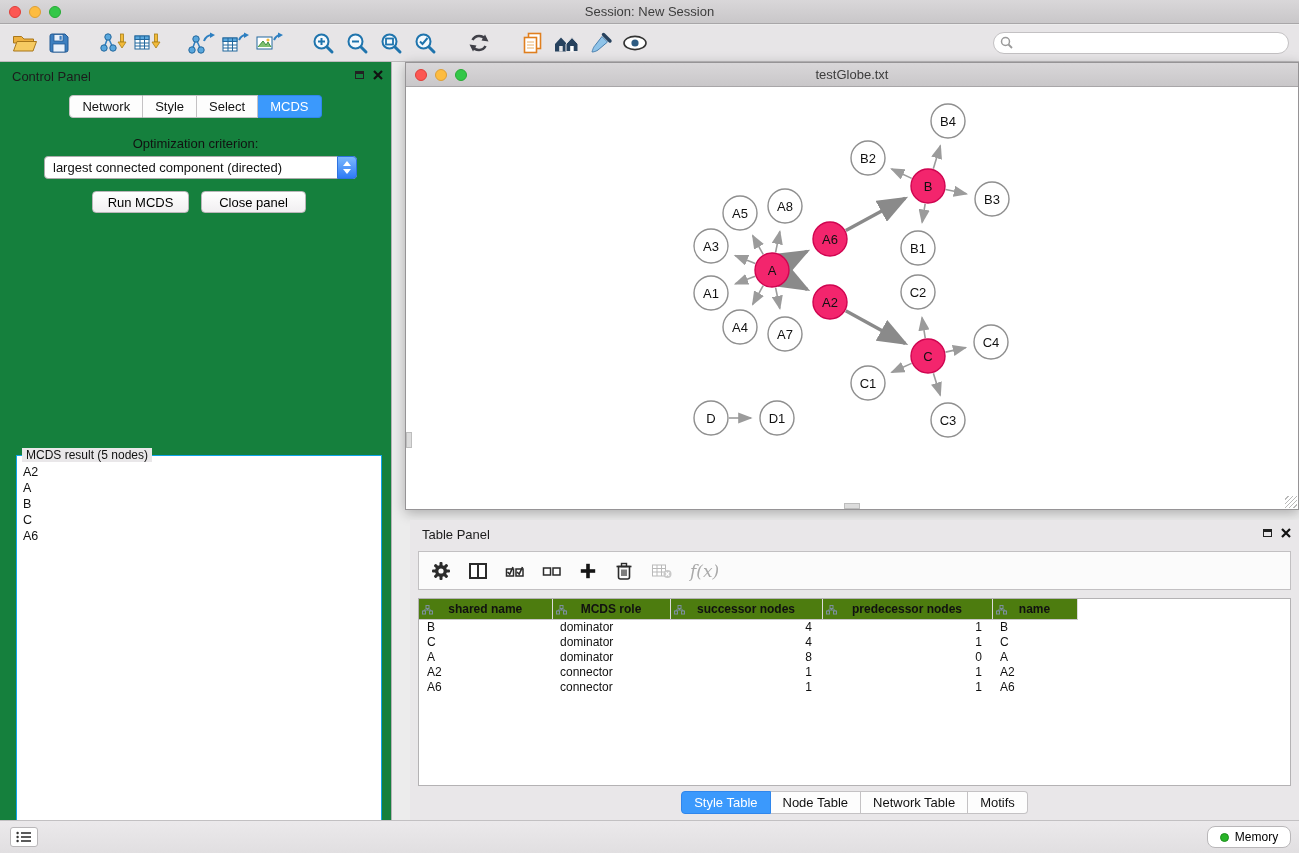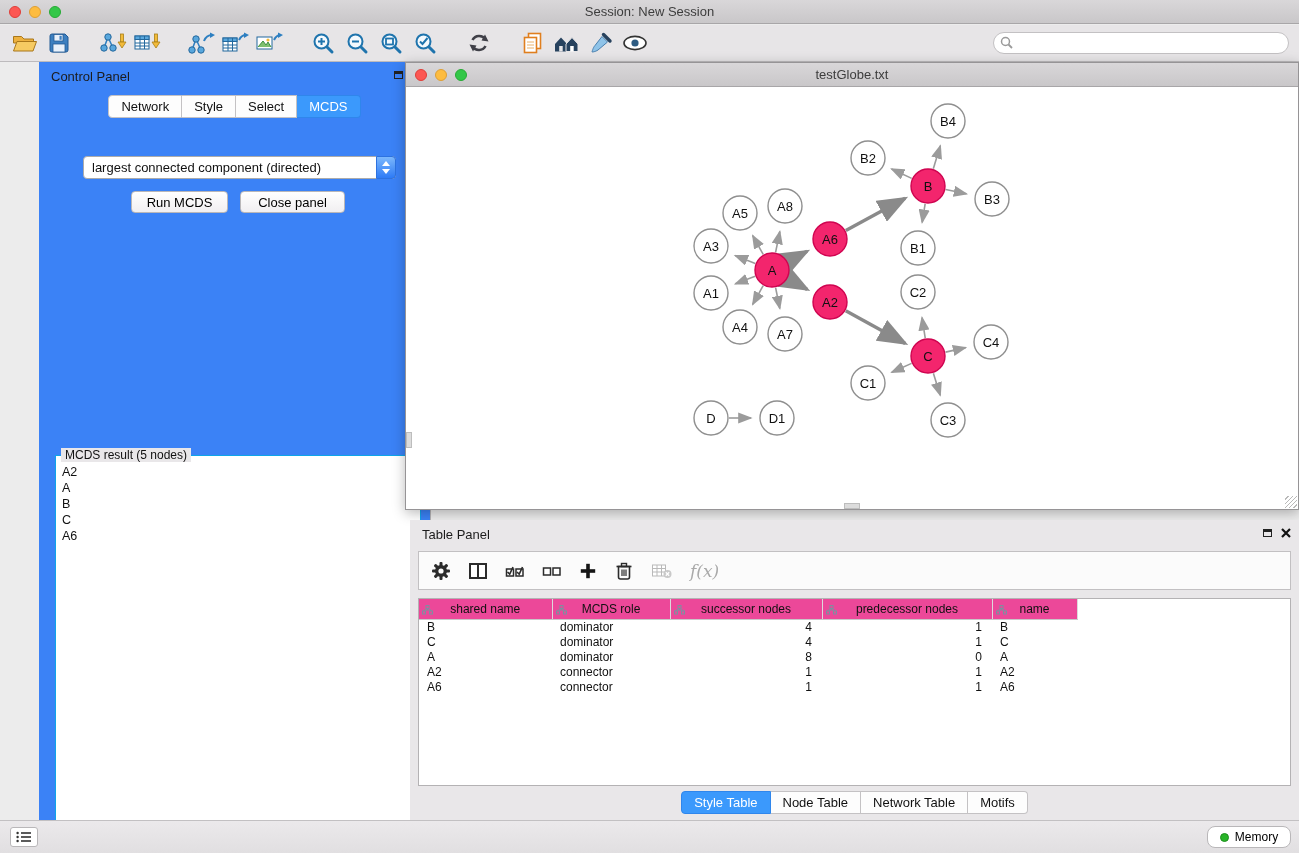--- a/index.html
+++ b/index.html
@@ -20,22 +20,22 @@
   .toolbar{position:absolute;left:0;top:25px;width:100%;height:37px;background:#e7e5e7;
     border-bottom:1px solid #bdbbbd;box-sizing:border-box;display:flex;align-items:center;padding-left:8px;}
   .tbtn{width:34px;height:30px;background:transparent;border:none;display:flex;align-items:center;justify-content:center;padding:0;}
   .gap{width:20px;}
   .search-wrap{position:absolute;right:10px;top:7px;width:296px;height:22px;}
   .search-wrap input{width:100%;height:100%;box-sizing:border-box;border:1px solid #c3c1c3;border-radius:11px;
     background:#fff;padding:0 8px 0 24px;font-size:12px;font-family:inherit;outline:none;}
   .search-wrap .mag{position:absolute;left:7px;top:4px;}
 
   
-  .control-panel{position:absolute;left:0;top:62px;width:392px;height:758px;background:#3b82f6;
-    border-right:1px solid #b5b3b5;box-sizing:border-box;margin-left:39px;}
+  .control-panel{position:absolute;left:0;top:62px;width:392px;height:758px;background:#15803d;
+    border-right:1px solid #b5b3b5;box-sizing:border-box;}
   .panel-head{position:relative;height:28px;}
   .panel-head .ptitle{position:absolute;left:12px;top:7px;font-size:13px;color:#1c1c1c;}
   .panel-head .pbtns{position:absolute;right:8px;top:8px;display:flex;gap:9px;align-items:center;}
   .float-box{display:inline-block;width:9px;height:8px;border:1.5px solid #222;border-top:3px solid #222;box-sizing:border-box;}
 
   .seg{display:inline-flex;}
   .seg .tab{background:#fdfdfd;border:1px solid #c4c2c4;border-left:none;padding:2px 12px;font-size:13px;
     height:17px;line-height:17px;color:#111;}
   .seg .tab:first-child{border-left:1px solid #c4c2c4;border-radius:4px 0 0 4px;}
   .seg .tab:last-child{border-radius:0 4px 4px 0;}
@@ -75,22 +75,22 @@
   
   .table-panel{position:absolute;left:410px;top:520px;width:889px;height:300px;background:#e9e7e9;}
   .tp-toolbar{position:absolute;left:8px;top:31px;width:873px;height:39px;background:#fbfbfb;border:1px solid #c2c0c2;
     box-sizing:border-box;display:flex;align-items:center;gap:17px;padding-left:12px;}
   .tico{display:flex;align-items:center;justify-content:center;background:transparent;border:none;padding:0;height:24px;}
   .fx{font-family:"DejaVu Serif",serif;font-style:italic;font-size:17px;color:#a9a9a9;}
 
   .table-box{position:absolute;left:8px;top:78px;width:873px;height:188px;background:#fff;border:1px solid #b4b2b4;
     box-sizing:border-box;overflow:hidden;}
   table.ntable{border-collapse:collapse;table-layout:fixed;width:658px;}
-  .ntable th{position:relative;height:20px;background:#ec4899;border-right:1px solid #dcdadc;border-bottom:1px solid #c9c7c9;
-    font-weight:normal;font-size:12px;text-align:center;padding:0;}
+  .ntable th{position:relative;height:20px;background:#4d7c0f;border-right:1px solid #dcdadc;border-bottom:1px solid #c9c7c9;
+    font-weight:bold;font-size:12px;text-align:center;padding:0;}
   .ntable th .th-icon{position:absolute;left:3px;top:5px;}
   .ntable td{height:15px;line-height:15px;font-size:12px;padding:0;white-space:nowrap;overflow:hidden;}
   td.al{text-align:left;padding-left:8px;}
   td.ar{text-align:right;padding-right:10px;}
   .cw0{width:133px;} .cw1{width:118px;} .cw2{width:152px;} .cw3{width:170px;} .cw4{width:85px;}
 
   .tp-tabs{position:absolute;top:271px;left:0;right:0;display:flex;justify-content:center;}
 
   
   .statusbar{position:absolute;left:0;top:820px;width:100%;height:33px;background:linear-gradient(#ebe9eb,#e1dfe1);
@@ -277,20 +277,21 @@
       </span>
     </div>
 
     <div class="cp-tabs seg">
       <span class="tab">Network</span>
       <span class="tab">Style</span>
       <span class="tab">Select</span>
       <span class="tab active">MCDS</span>
     </div>
 
+    <div class="opt-label">Optimization criterion:</div>
 
     <div class="dropdown">
       <span>largest connected component (directed)</span>
       <span class="stepper">
         <span class="up"></span>
           <span class="down"></span>
       </span>
     </div>
 
     <button class="btn btn-run">Run MCDS</button>

